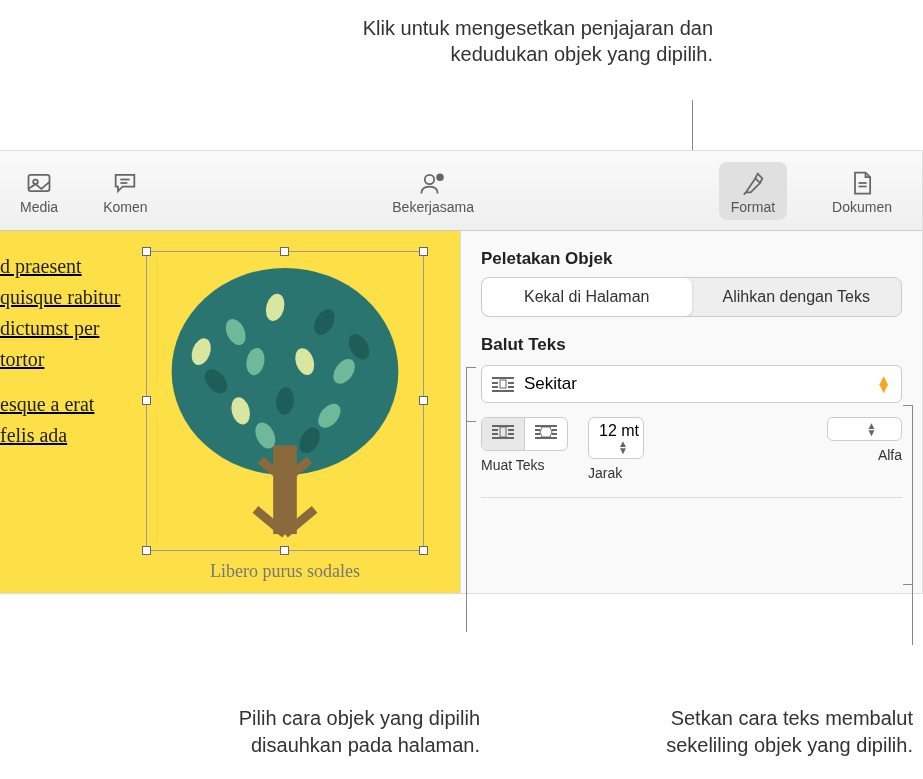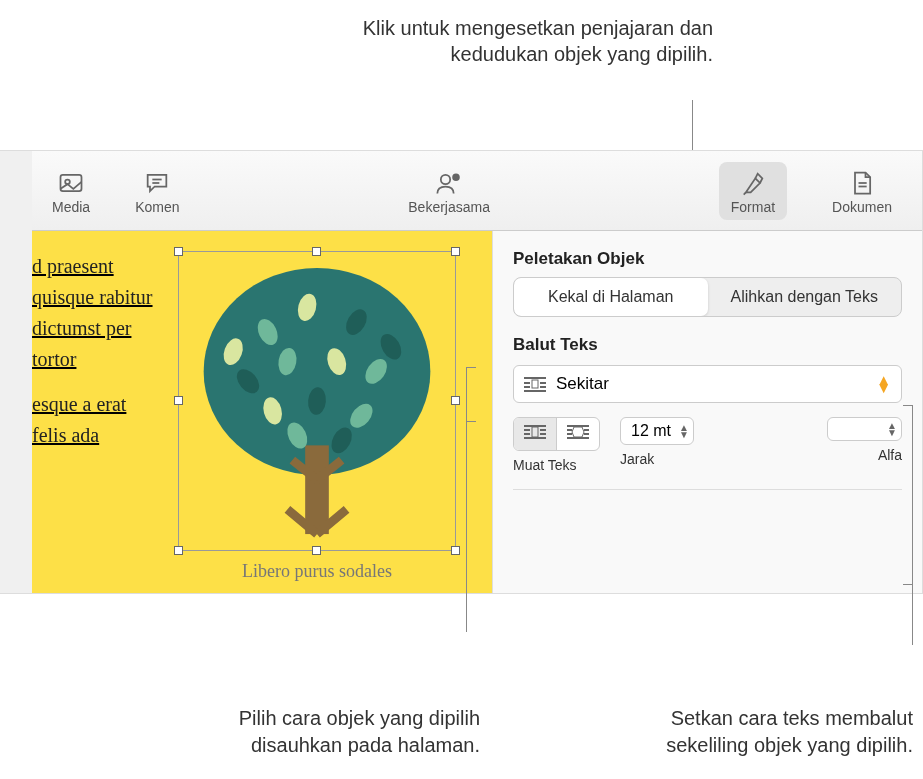--- a/index.html
+++ b/index.html
@@ -35,21 +35,20 @@
     }
     .app-window {
       position: absolute;
       top: 150px;
       left: 0;
       right: 0;
       bottom: 185px;
       background: #f0f0f0;
       border: 1px solid #ddd;
       border-left: none;
-      padding-left: 32px;
     }
     .toolbar {
       height: 80px;
       background: linear-gradient(#fafafa, #efefef);
       border-bottom: 1px solid #ccc;
       display: flex;
       align-items: center;
       padding: 0 20px;
     }
     .toolbar-item {
@@ -245,20 +244,21 @@
       margin-top: 6px;
     }
     .stepper {
       display: flex;
       align-items: center;
       background: #fff;
       border: 1px solid #ccc;
       border-radius: 6px;
       padding: 4px 4px 4px 10px;
       font-size: 16px;
+      flex-direction: column;
     }
     .stepper .step-arrows {
       display: flex;
       flex-direction: column;
       margin-left: 8px;
       line-height: 0.7;
       color: #666;
       font-size: 10px;
     }
     .alfa-field {

